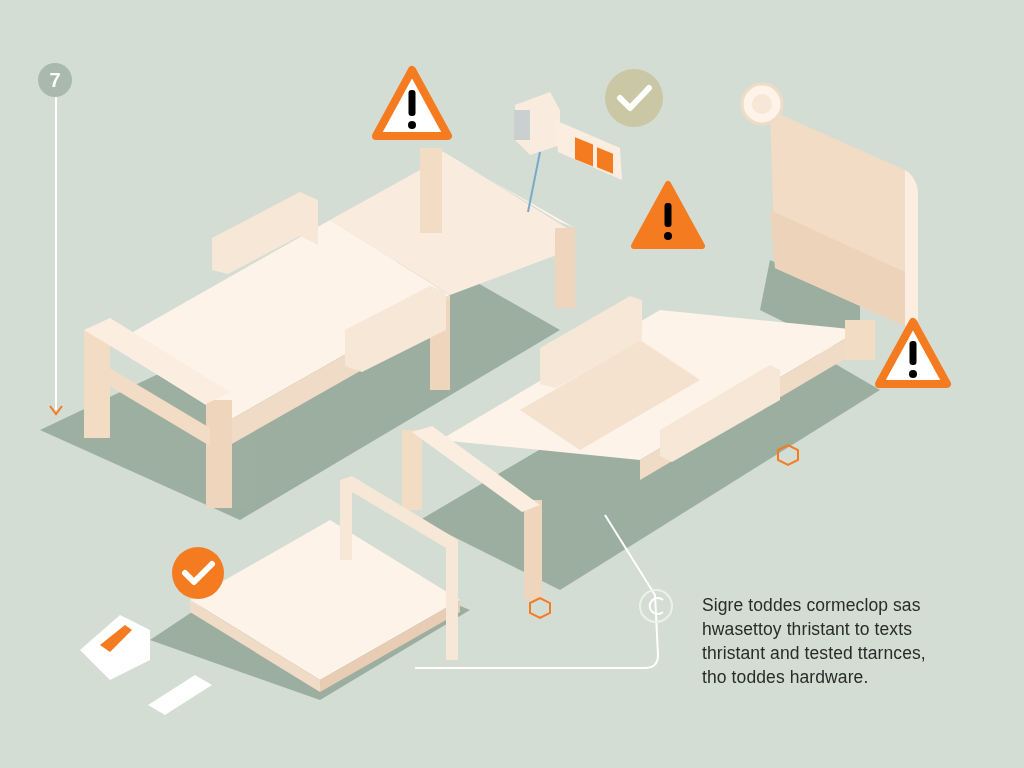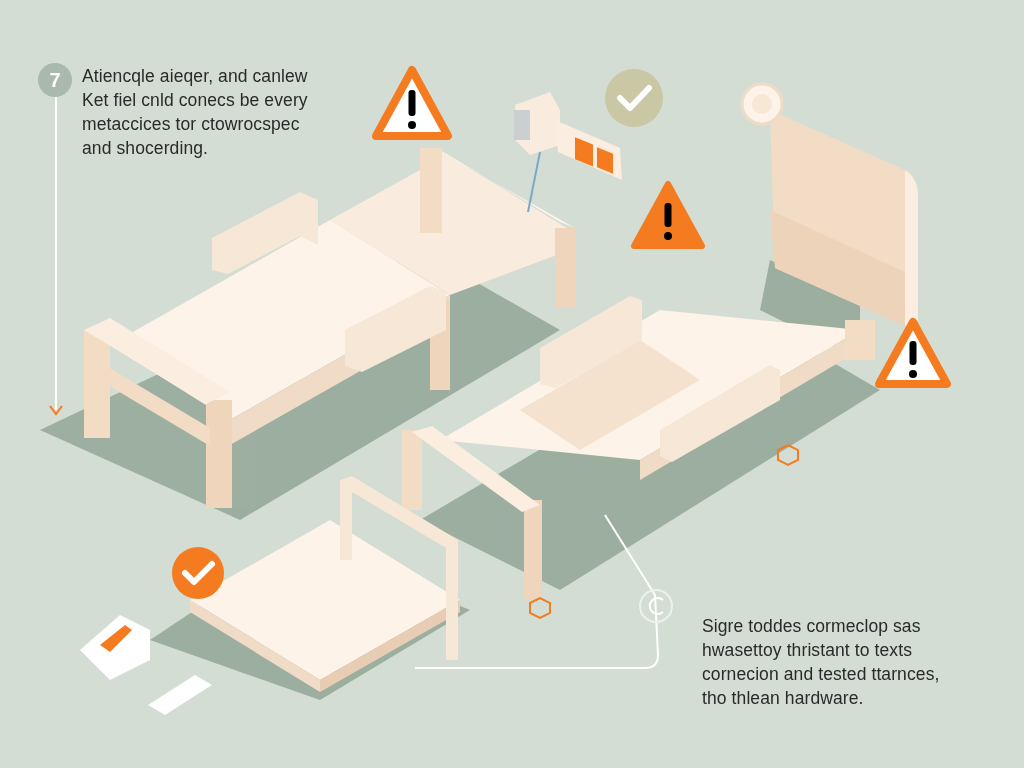--- a/index.html
+++ b/index.html
@@ -2,21 +2,21 @@
 <html><head>
 <meta charset="utf-8">
 <style>
   html, body { margin:0; padding:0; }
   body { width:1024px; height:768px; overflow:hidden; background:#d3ddd3; font-family:"Liberation Sans", sans-serif; }
   #stage { position:relative; width:1024px; height:768px; }
   svg.scene { position:absolute; left:0; top:0; }
   .step-badge { position:absolute; left:38px; top:63px; width:34px; height:34px; border-radius:50%; background:#a9b9ae; color:#fff; font-size:20px; font-weight:bold; display:flex; align-items:center; justify-content:center; }
   .note { position:absolute; color:#2a2a2a; font-size:17.5px; line-height:24px; letter-spacing:0.1px; }
   .note-top { left:82px; top:64px; width:260px; }
-  .note-bottom { left:702px; top:614px; width:270px; }
+  .note-bottom { left:702px; top:593px; width:270px; }
   .note .line { display:block; white-space:nowrap; }
 </style>
 </head>
 <body>
 
 <div id="stage">
 
   <svg class="scene" width="1024" height="768" viewBox="0 0 1024 768">
 
     <g fill="#8a9f8f" opacity="0.75">
@@ -129,26 +129,20 @@
       <polyline points="-14,0 -4,10 15,-10" fill="none" stroke="#ffffff" stroke-width="6" stroke-linecap="round" stroke-linejoin="round"></polyline>
     </g>
     <g transform="translate(198,573)">
       <circle r="26" fill="#f47b20"></circle>
       <polyline points="-13,0 -4,9 14,-9" fill="none" stroke="#ffffff" stroke-width="6" stroke-linecap="round" stroke-linejoin="round"></polyline>
     </g>
   </svg>
 
   <div class="step-badge">7</div>
 
-  <div class="note note-top">
-    <span class="line">Atiencqle aieqer, and canlew</span>
-    <span class="line">Ket fiel cnld conecs be every</span>
-    <span class="line">metaccices tor ctowrocspec</span>
-    <span class="line">and shocerding.</span>
-  </div>
 
   <div class="note note-bottom">
     <span class="line">Sigre toddes cormeclop sas</span>
     <span class="line">hwasettoy thristant to texts</span>
-    <span class="line">cornecion and tested ttarnces,</span>
-    <span class="line">tho thlean hardware.</span>
+    <span class="line">thristant and tested ttarnces,</span>
+    <span class="line">tho toddes hardware.</span>
   </div>
 </div>
 
 </body></html>

